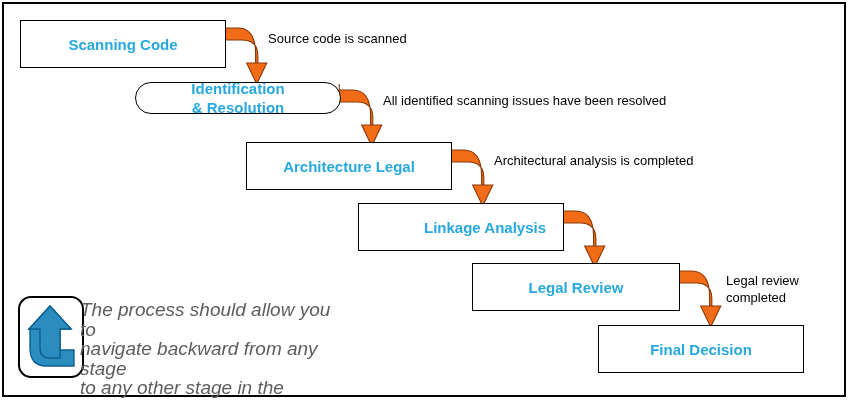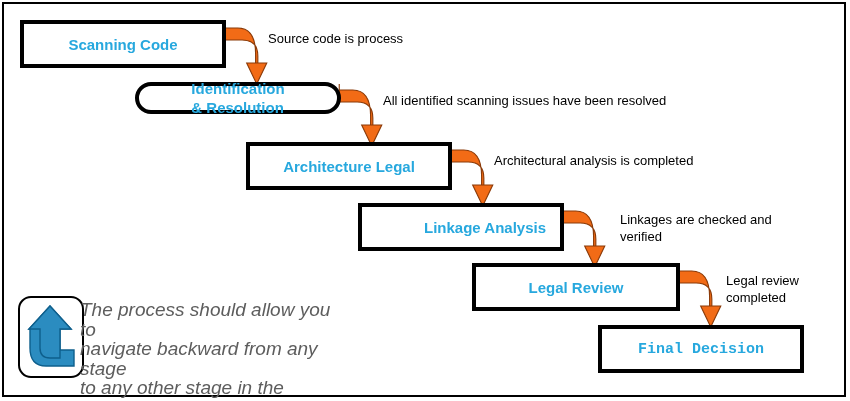--- a/index.html
+++ b/index.html
@@ -21,25 +21,26 @@
     top: 2px;
     width: 844px;
     height: 395px;
     border: 2px solid #000000;
     box-sizing: border-box;
   }
   
   .stage-box {
     position: absolute;
     box-sizing: border-box;
-    border: 4px solid #000000;
+    border: 1px solid #000000;
     background: #ffffff;
     display: flex;
     align-items: center;
     justify-content: center;
+    text-align: center;
   }
   .stage-label {
     color: #27A8DE;
     font-weight: bold;
     font-size: 15px;
     line-height: 19px;
     letter-spacing: 0px;
     white-space: pre-line;
   }
   
@@ -130,32 +131,30 @@
   </div>
 
   <div class="stage-box" style="left:358px; top:203px; width:206px; height:48px;padding-left:48px;">
     <span class="stage-label">Linkage Analysis</span>
   </div>
 
   <div class="stage-box" style="left:472px; top:263px; width:208px; height:48px;">
     <span class="stage-label">Legal Review</span>
   </div>
 
-  <div class="stage-box" style="left:598px; top:325px; width:206px; height:48px;font-family:Liberation Mono, monospace;">
+  <div class="stage-box" style="left:598px; top:325px; width:206px; height:48px;">
     <span class="stage-label">Final Decision</span>
   </div>
 
-  <div class="annotation" style="left:268px; top:30px;">Source code is process</div>
+  <div class="annotation" style="left:268px; top:30px;">Source code is scanned</div>
 
   <div class="annotation" style="left:494px; top:152px;">Architectural analysis is completed</div>
 
   <div class="annotation" style="left:383px; top:92px;">All identified scanning issues have been resolved</div>
 
-  <div class="annotation" style="left:620px; top:211px;">Linkages are checked and
-verified</div>
 
   <div class="annotation" style="left:726px; top:272px;">Legal review
 completed</div>
 
   <div id="note-icon">
     <svg width="62" height="78" viewBox="0 0 62 78">
       <path d="M30 8 L51 31 L40 31 L40 52 L54 52 L54 68 L26 68 Q10 68 10 50 L10 31 L9 31 Z" fill="#2B8CC0" stroke="#0E5F8C" stroke-width="1.4"></path>
       <path d="M30 8 L9 31 L20 31 L20 50 Q20 60 30 60 L40 60 L40 31 L51 31 Z" fill="#2B8CC0" stroke="#0E5F8C" stroke-width="1.4"></path>
     </svg>
   </div>

